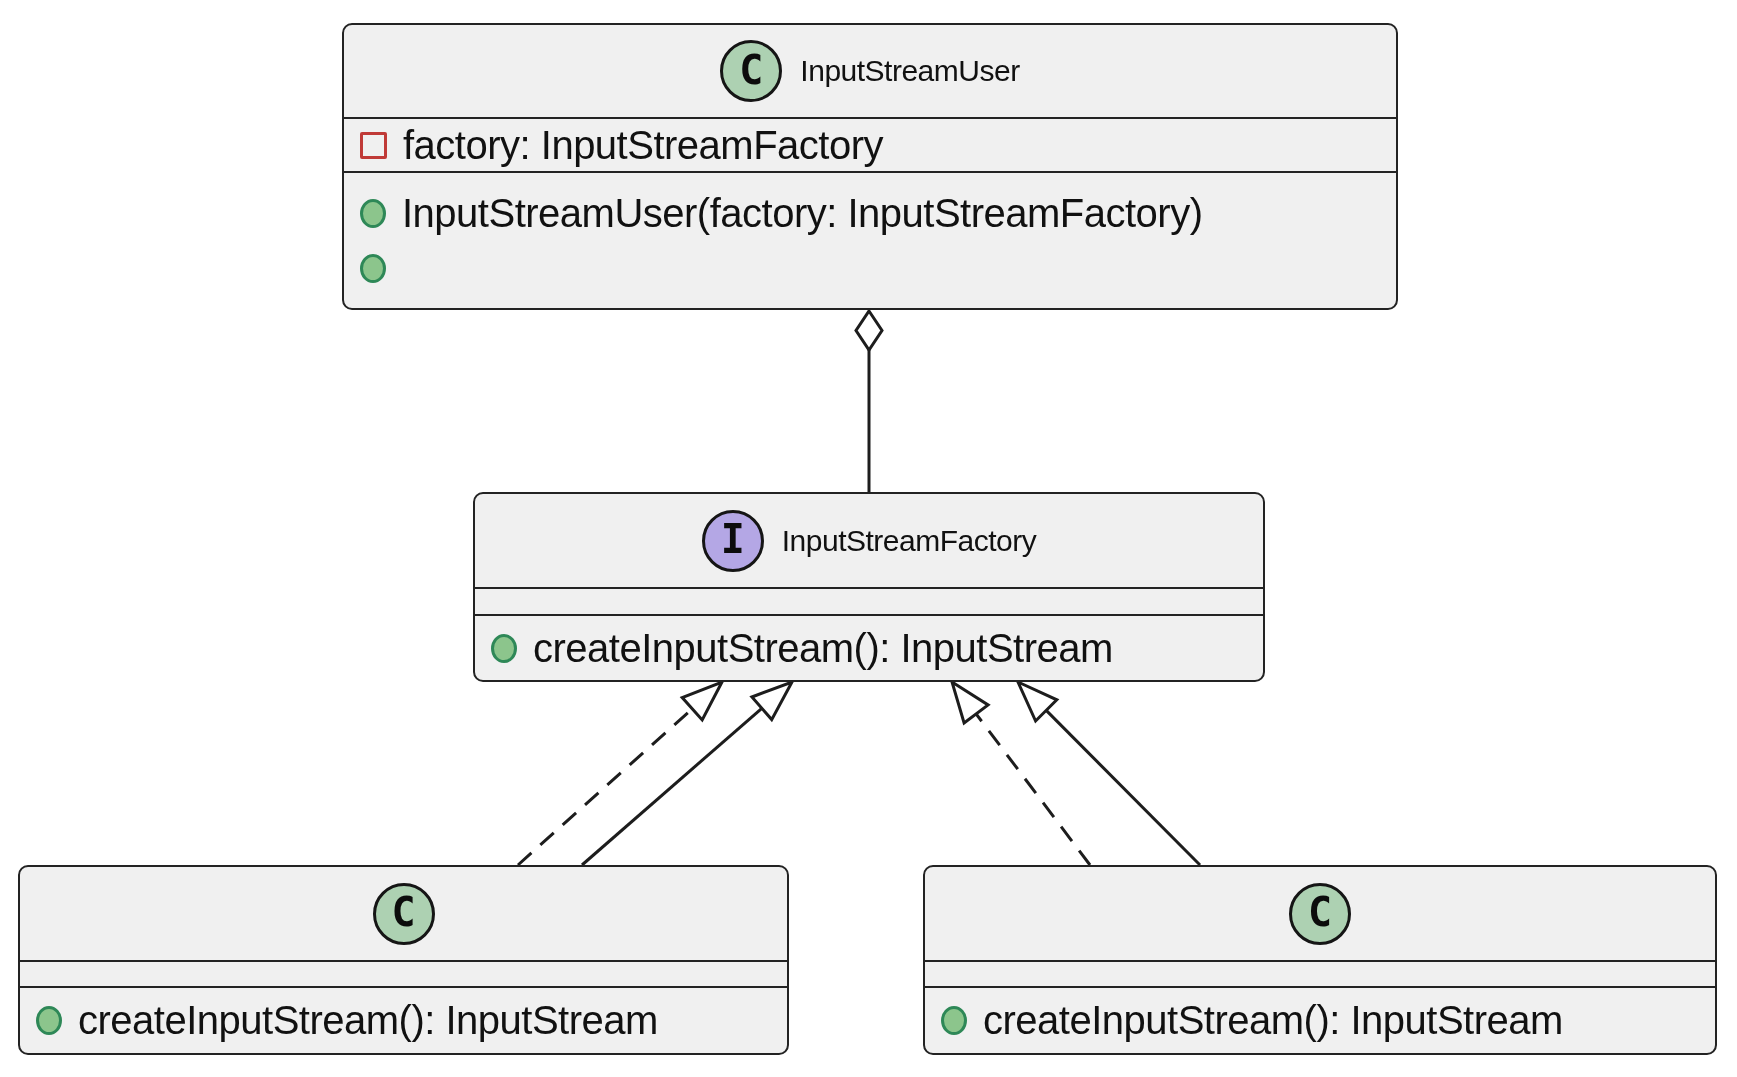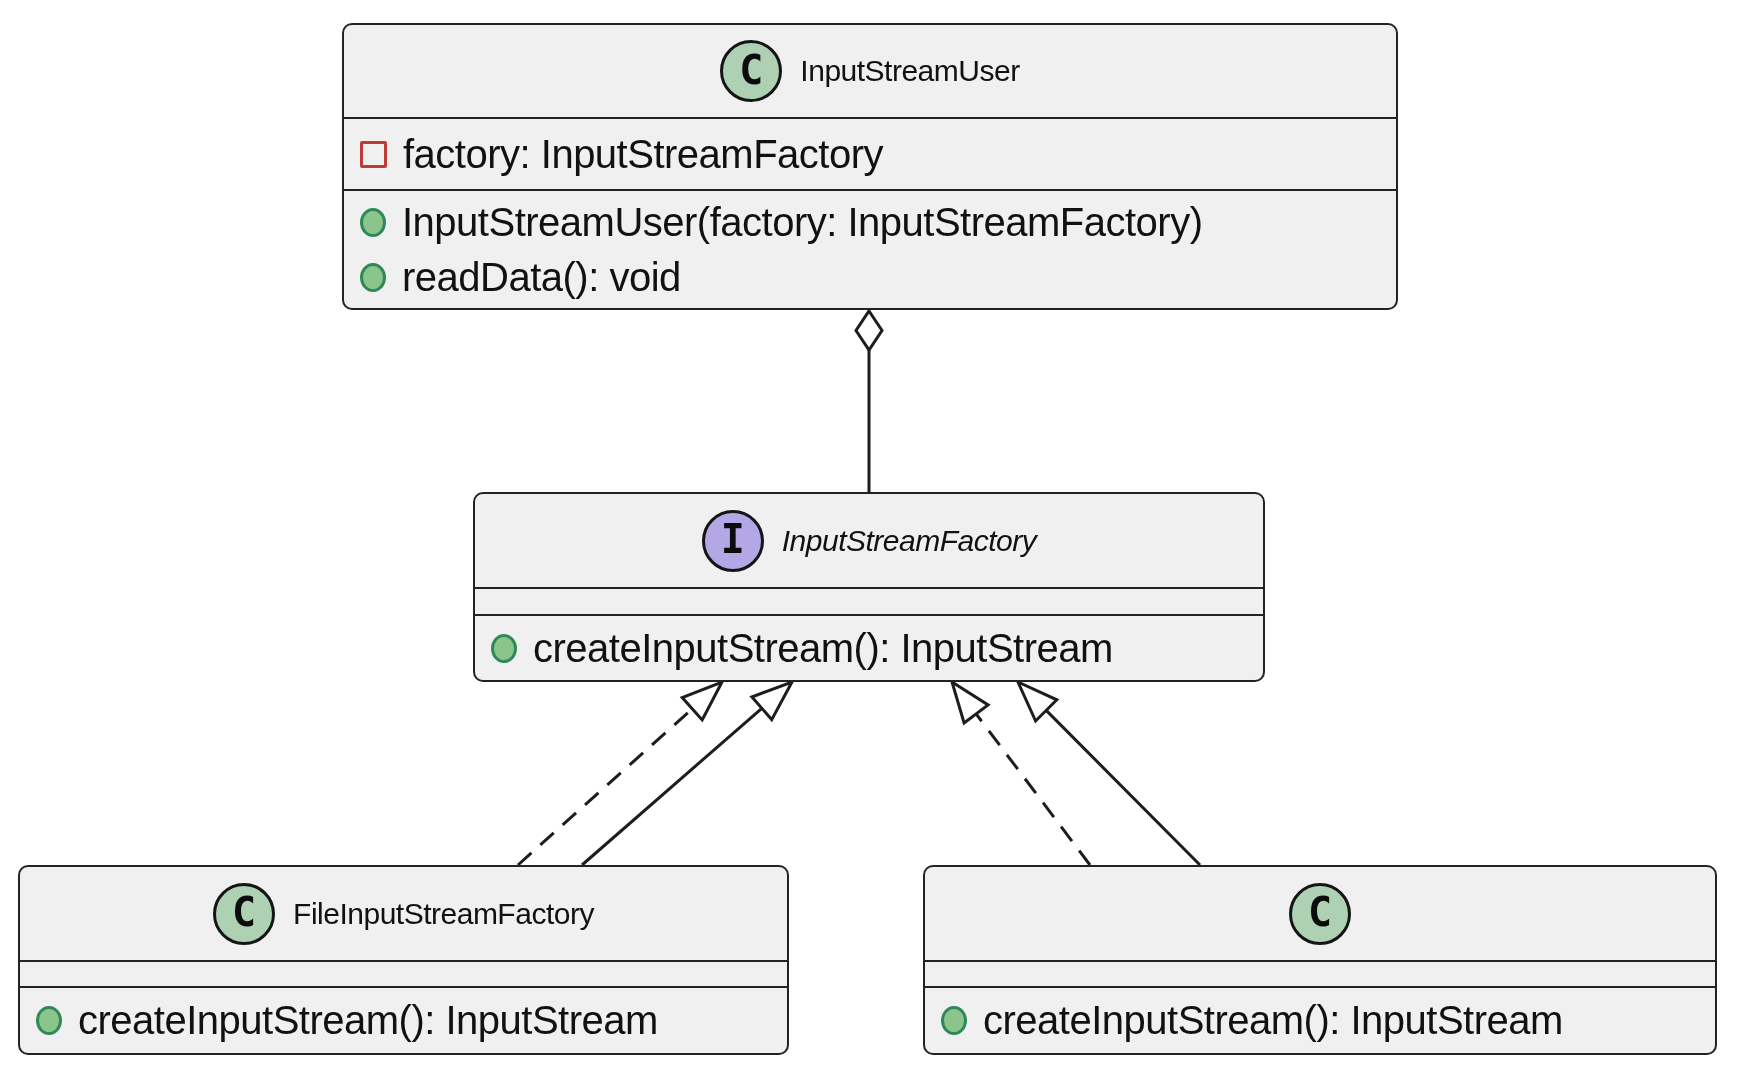--- a/index.html
+++ b/index.html
@@ -53,21 +53,21 @@
     line-height: 1;
     padding-bottom: 3px;
     flex: none;
     color: #0c0c0c;
   }
   .class-name {
     font-size: 30px;
     letter-spacing: -0.5px;
     white-space: nowrap;
   }
-  .class-name.italic { font-style: italic; }
+  .class-name.italic { }
   .box-section {
     border-top: 2px solid #232323;
     box-sizing: border-box;
     flex: none;
     display: flex;
     flex-direction: column;
     justify-content: center;
   }
   .member {
     display: flex;
@@ -124,34 +124,33 @@
         <line x1="1200" y1="865" x2="1046.2" y2="710.4" stroke="#1d1d1d" stroke-width="3"></line>
         <polygon points="1018,682 1056.8,699.8 1035.6,721" fill="#ffffff" stroke="#1d1d1d" stroke-width="3"></polygon>
       </g>
     </svg>
 
   <div class="uml-box" style="left:342px; top:23px; width:1056px; height:287px;">
     <div class="box-title" style="height:92px;">
       <span class="type-icon" style="background: rgb(173, 209, 178);">C</span>
       <span class="class-name">InputStreamUser</span>
     </div>
-    <div class="box-section" style="height:72px;">
+    <div class="box-section" style="height:54px;">
       <div class="member">
         <span class="vis-square" style="border-color: rgb(192, 58, 55);"></span>
         <span>factory: InputStreamFactory</span>
       </div>
     </div>
     <div class="box-section" style="flex:1; justify-content:center;">
       <div class="member">
         <span class="vis-dot" style="background: rgb(140, 197, 140); border-color: rgb(46, 136, 87);"></span>
         <span>InputStreamUser(factory: InputStreamFactory)</span>
       </div>
       <div class="member">
         <span class="vis-dot" style="background: rgb(140, 197, 140); border-color: rgb(46, 136, 87);"></span>
-        <span>readData(): void</span>
       </div>
     </div>
   </div>
 
   <div class="uml-box" style="left:473px; top:492px; width:792px; height:190px;">
     <div class="box-title" style="height:93px;">
       <span class="type-icon" style="background: rgb(180, 167, 229);">I</span>
       <span class="class-name italic">InputStreamFactory</span>
     </div>
     <div class="box-section" style="height:27px;"></div>
@@ -159,21 +158,20 @@
       <div class="member">
         <span class="vis-dot" style="background: rgb(140, 197, 140); border-color: rgb(46, 136, 87);"></span>
         <span>createInputStream(): InputStream</span>
       </div>
     </div>
   </div>
 
   <div class="uml-box" style="left:18px; top:865px; width:771px; height:190px;">
     <div class="box-title" style="height:93px;">
       <span class="type-icon" style="background: rgb(173, 209, 178);">C</span>
-      <span class="class-name">FileInputStreamFactory</span>
     </div>
     <div class="box-section" style="height:26px;"></div>
     <div class="box-section" style="flex:1;">
       <div class="member">
         <span class="vis-dot" style="background: rgb(140, 197, 140); border-color: rgb(46, 136, 87);"></span>
         <span>createInputStream(): InputStream</span>
       </div>
     </div>
   </div>
 

